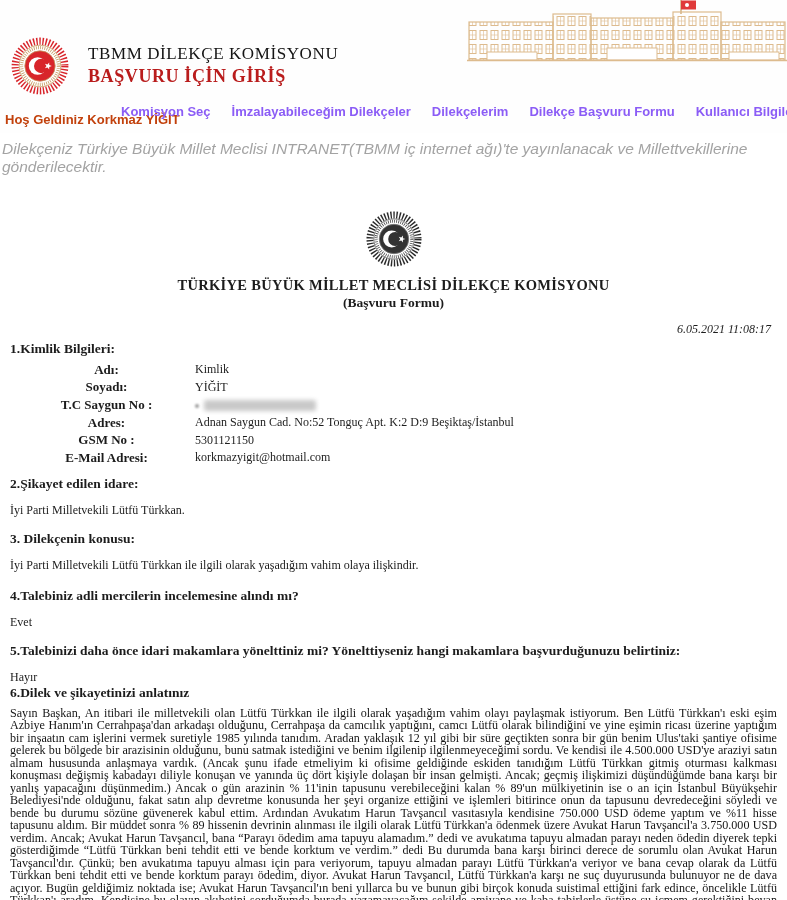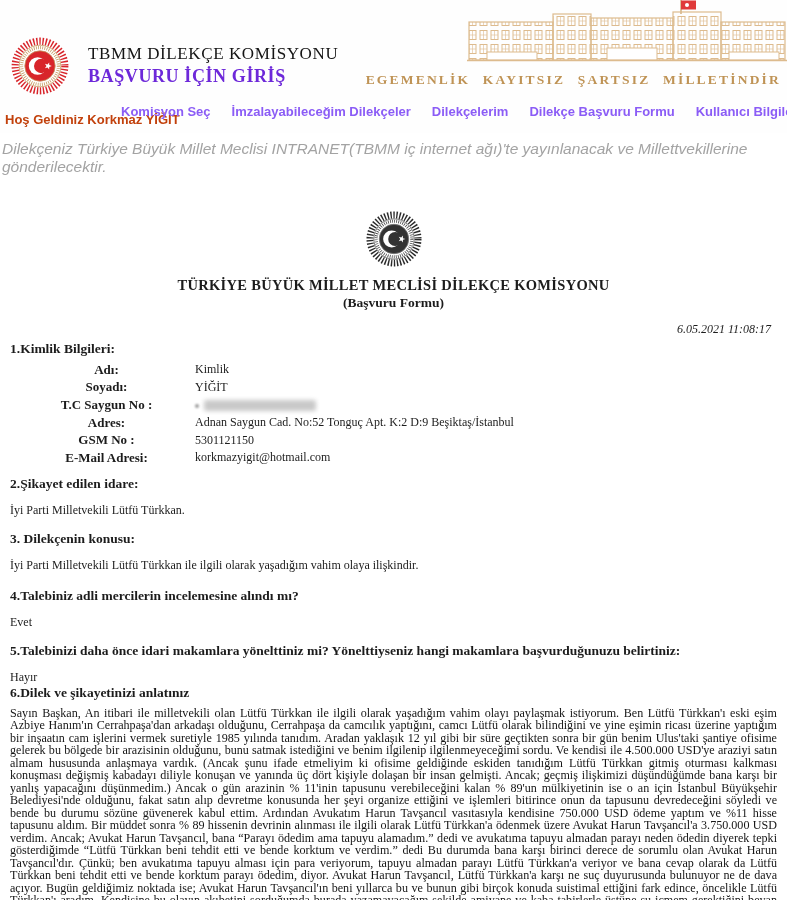--- a/index.html
+++ b/index.html
@@ -4,21 +4,21 @@
 <style>
   * { margin:0; padding:0; box-sizing:border-box; }
   html,body { width:787px; height:900px; background:#fff; overflow:hidden; }
   body { font-family:"Liberation Serif", serif; color:#1c1c1c; position:relative; }
 
   
   .header { position:relative; height:133px; background:#fefefe; }
   .logo { position:absolute; left:8px; top:34px; }
   .org-title { position:absolute; left:88px; top:44px; font-family:"Liberation Serif",serif; }
   .org-title .l1 { font-size:17px; letter-spacing:.6px; color:#141414; }
-  .org-title .l2 { font-size:18px; font-weight:bold; letter-spacing:.6px; color:#6d28d9; margin-top:2px; }
+  .org-title .l2 { font-size:18px; font-weight:bold; letter-spacing:.6px; color:#b91c1c; margin-top:2px; }
   .building { position:absolute; right:0; top:0; }
   .motto { position:absolute; right:6px; top:72px; font-family:"Liberation Serif",serif;
            font-weight:bold; font-size:13.5px; letter-spacing:2.2px; word-spacing:7px; color:#bf9355; }
   .welcome { position:absolute; left:5px; top:112px; font-family:"Liberation Sans",sans-serif;
              font-size:13px; font-weight:bold; color:#c2410c; }
   .nav { position:absolute; left:121px; top:104px; display:flex; gap:21px;
          font-family:"Liberation Sans",sans-serif; font-size:13px; color:#8c8c8c; }
   .nav a { color:#8b5cf6; text-decoration:none; cursor:pointer; white-space:nowrap;font-weight:bold; }
   .notice { position:absolute; left:2px; top:140px; width:785px;
             font-family:"Liberation Sans",sans-serif; font-style:italic;
@@ -89,21 +89,20 @@
       <rect x="124" y="18" width="82" height="42" fill="url(#win)" stroke="#ddbb8e" stroke-width="1.2"></rect>
       <rect x="206" y="12" width="48" height="48" fill="url(#win)" stroke="#ddbb8e" stroke-width="1.2"></rect>
       <rect x="254" y="22" width="64" height="38" fill="url(#win)" stroke="#ddbb8e" stroke-width="1.2"></rect>
       <rect x="20" y="52" width="50" height="8" fill="#fff" stroke="#ddbb8e" stroke-width="1"></rect>
       <rect x="262" y="52" width="50" height="8" fill="#fff" stroke="#ddbb8e" stroke-width="1"></rect>
       <rect x="140" y="48" width="50" height="12" fill="#fff" stroke="#ddbb8e" stroke-width="1"></rect>
       <line x1="0" y1="60.5" x2="320" y2="60.5" stroke="#ddbb8e" stroke-width="1.4"></line>
     </svg>
   </div>
 
-  <div class="motto">EGEMENLİK KAYITSIZ ŞARTSIZ MİLLETİNDİR</div>
 
   <div class="welcome">Hoş Geldiniz Korkmaz YİĞİT</div>
 
   <nav class="nav">
     <a>Komisyon Seç</a>
     <a>İmzalayabileceğim Dilekçeler</a>
     <a>Dilekçelerim</a>
     <a>Dilekçe Başvuru Formu</a>
     <a>Kullanıcı Bilgilerim</a>
 

